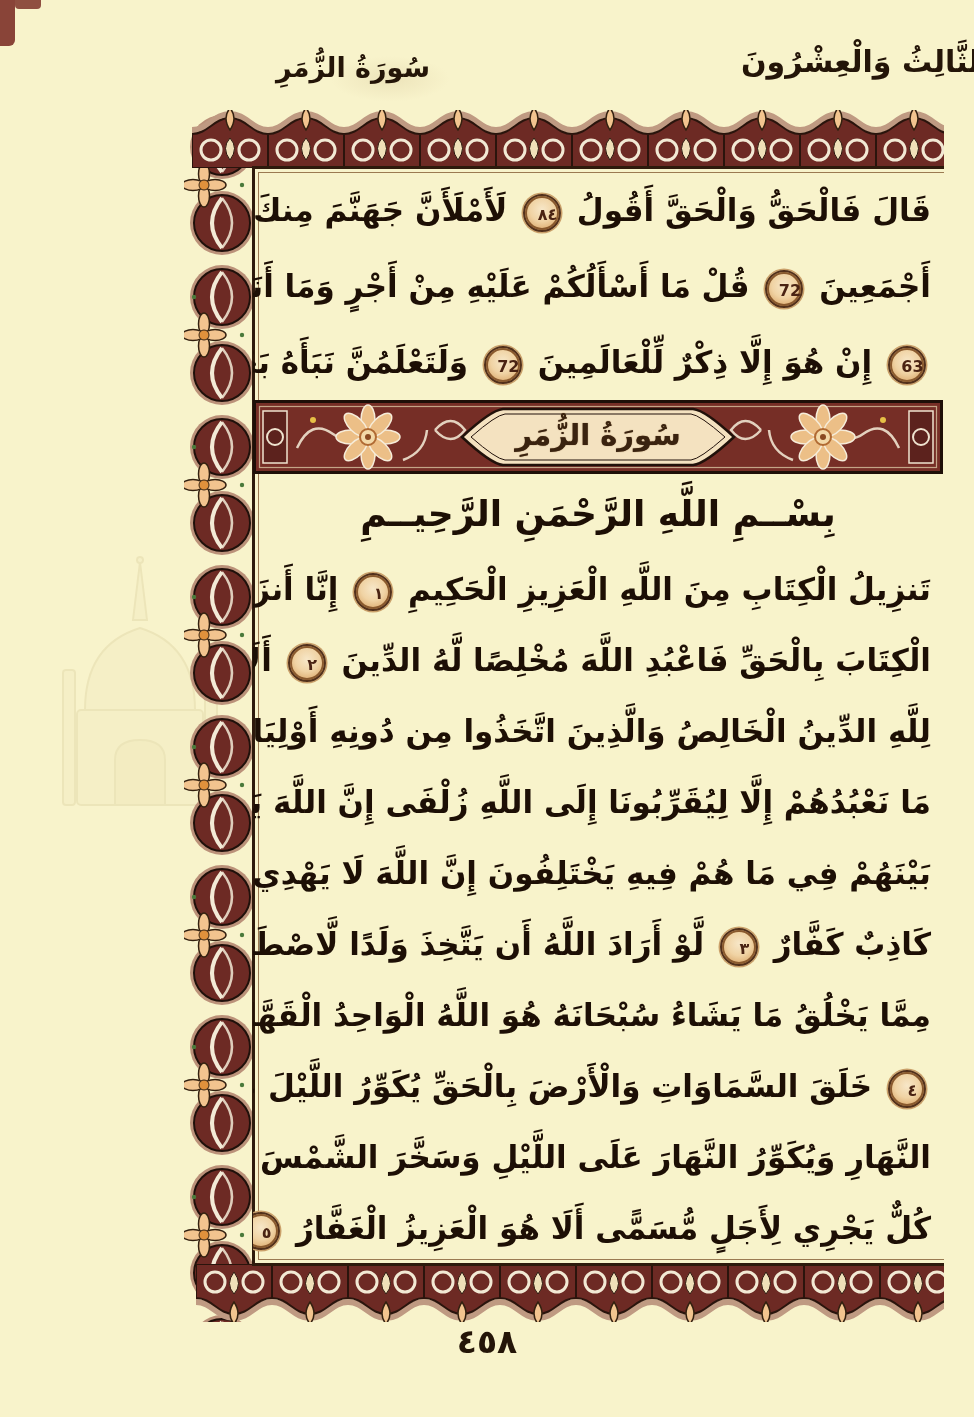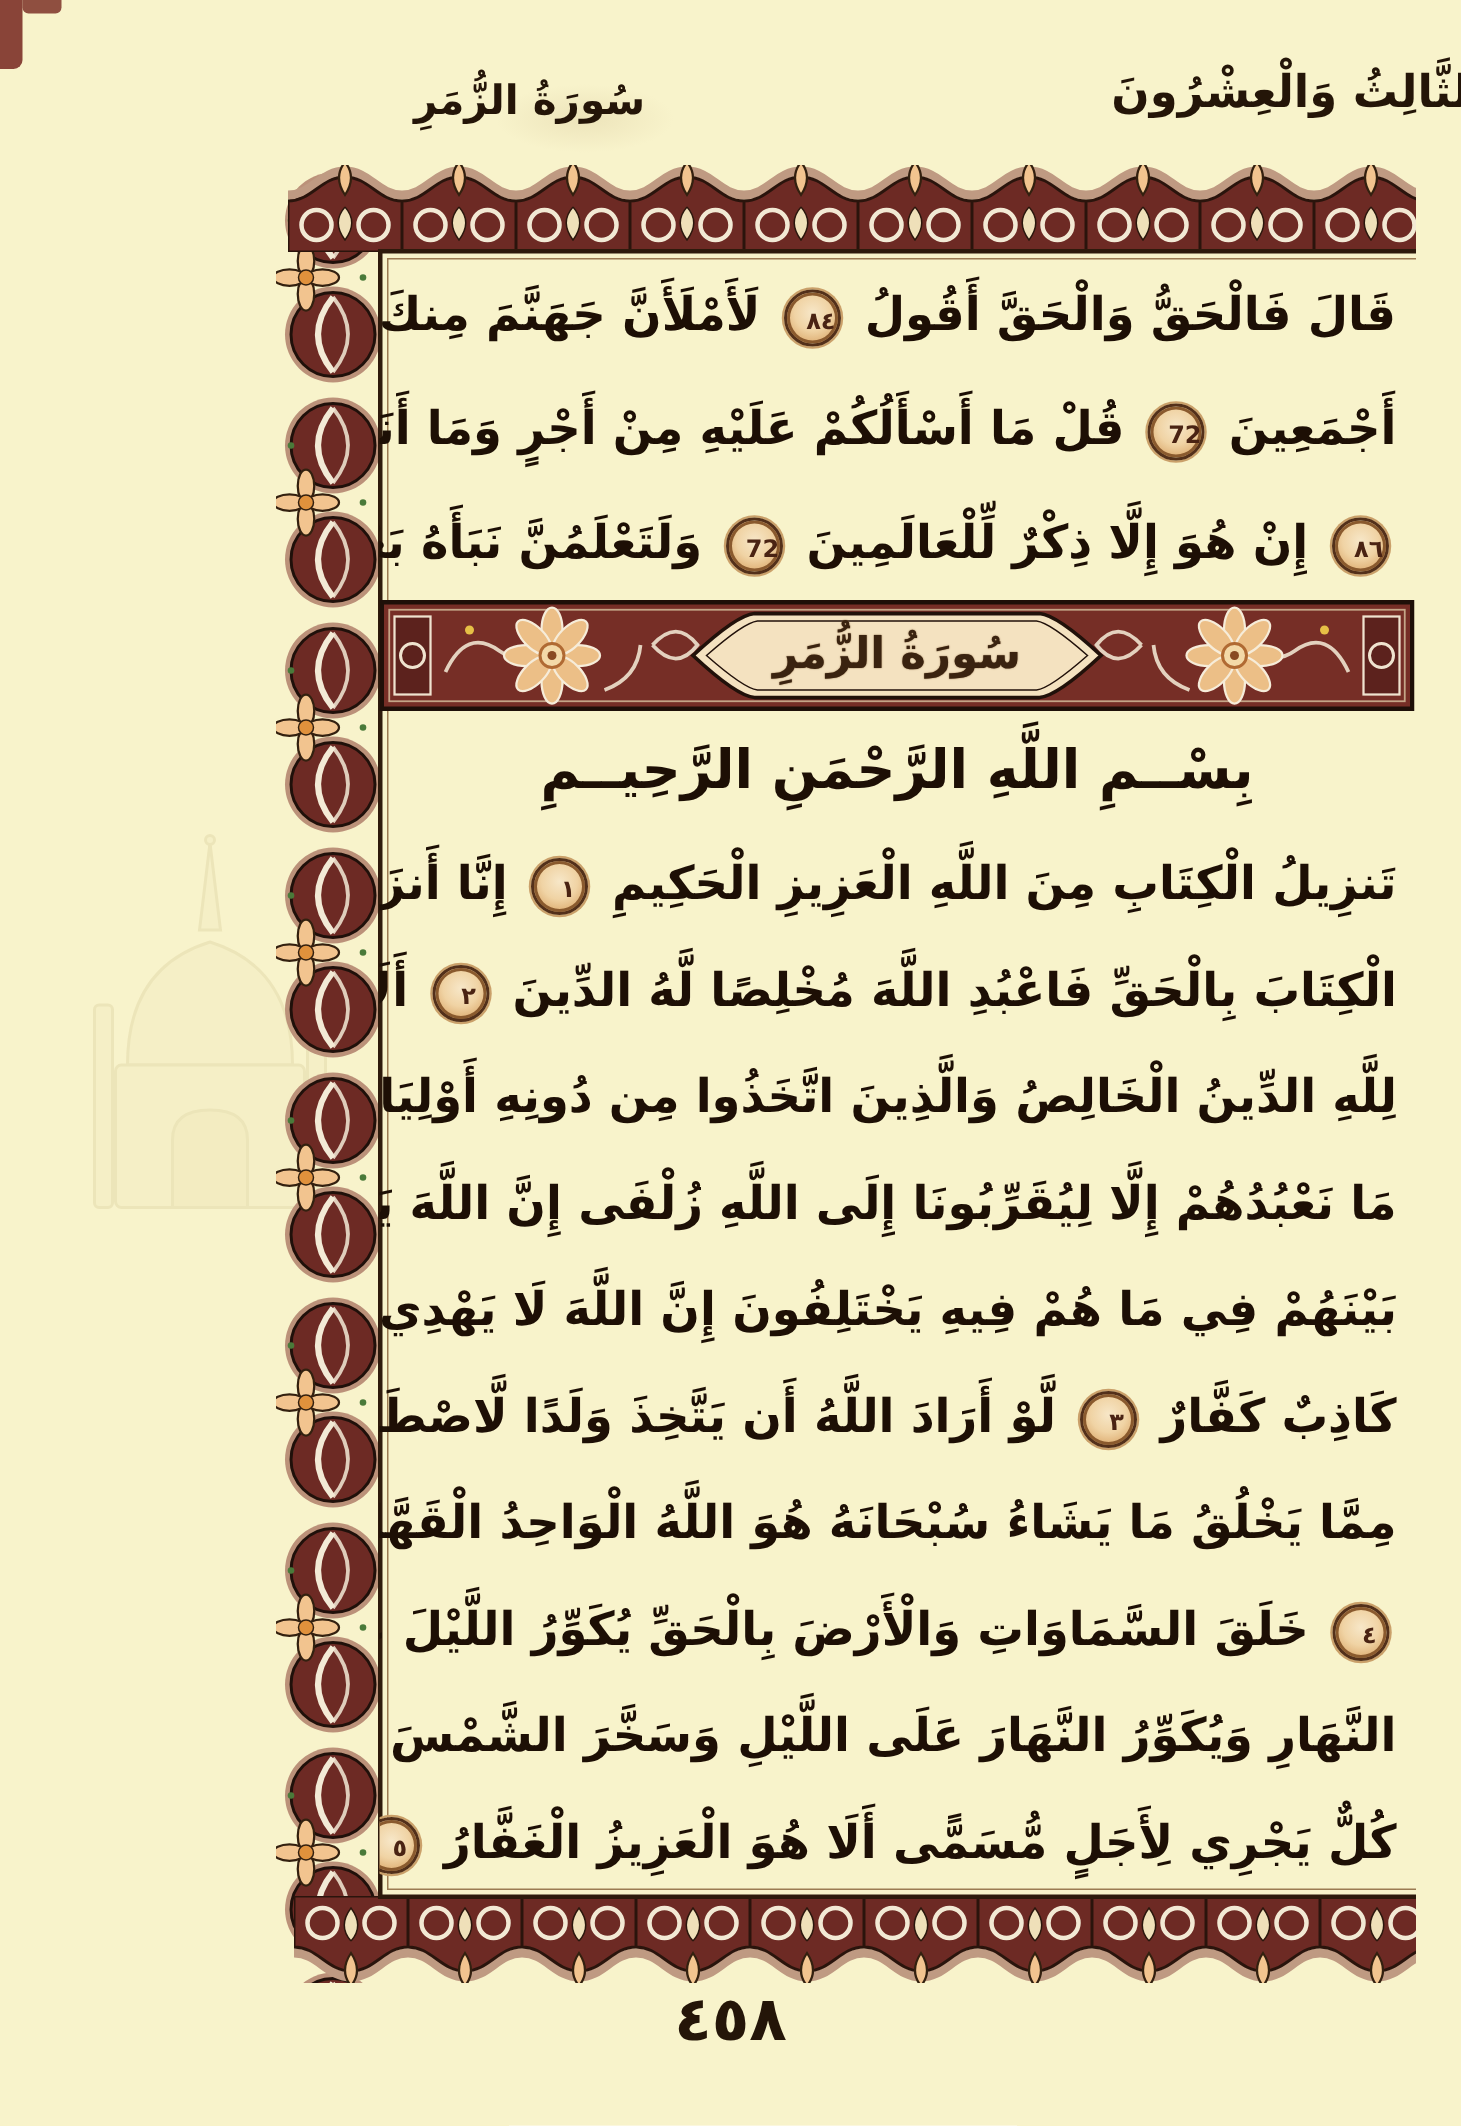--- a/index.html
+++ b/index.html
@@ -84,21 +84,21 @@
   }
   
   .bismillah{
     height:80px;line-height:80px;text-align:center;
     font-size:36px;font-weight:bold;color:#1d0f05;direction:rtl;
     white-space:nowrap;overflow:hidden;
   }
   
   .page-number{
     position:absolute;left:0;top:1322px;width:974px;
-    text-align:center;font-size:41px;font-weight:bold;color:#241508;
+    text-align:center;font-size:33px;font-weight:bold;color:#241508;
   }
 </style>
 </head>
 <body>
 
 <div class="page">
 
   <div class="scan-mark-1"></div>
   <div class="scan-mark-2"></div>
 
@@ -173,21 +173,21 @@
     <rect width="748" height="58" fill="url(#bb)"></rect>
   </svg>
 
   <div class="frame-line"></div>
 
   <div class="text-area">
 
     <div class="lines-before">
         <div class="qline"><span>قَالَ فَالْحَقُّ وَالْحَقَّ أَقُولُ</span> <span class="vm">٨٤</span> <span>لَأَمْلَأَنَّ جَهَنَّمَ مِنكَ وَمِمَّن تَبِعَكَ مِنْهُمْ</span></div>
         <div class="qline"><span>أَجْمَعِينَ</span> <span class="vm">72</span> <span>قُلْ مَا أَسْأَلُكُمْ عَلَيْهِ مِنْ أَجْرٍ وَمَا أَنَا مِنَ الْمُتَكَلِّفِينَ</span></div>
-        <div class="qline center"><span class="vm">٨٦</span> <span>إِنْ هُوَ إِلَّا ذِكْرٌ لِّلْعَالَمِينَ</span> <span class="vm">72</span> <span>وَلَتَعْلَمُنَّ نَبَأَهُ بَعْدَ حِينٍ</span> </div>
+        <div class="qline center"><span class="vm">63</span> <span>إِنْ هُوَ إِلَّا ذِكْرٌ لِّلْعَالَمِينَ</span> <span class="vm">72</span> <span>وَلَتَعْلَمُنَّ نَبَأَهُ بَعْدَ حِينٍ</span> </div>
       </div>
 
     <div class="surah-banner">
       <svg width="690" height="74" viewBox="0 0 690 74">
         <rect x="1.5" y="1.5" width="687" height="71" fill="#762e26" stroke="#1e0f08" stroke-width="3"></rect>
         <rect x="6.5" y="6.5" width="677" height="61" fill="none" stroke="#d8c3a0" stroke-width="1.2" opacity=".8"></rect>
 
         <rect x="10" y="11" width="24" height="52" fill="#5c221d" stroke="#efe3cf" stroke-width="1.5"></rect>
         <circle cx="22" cy="37" r="8" stroke="#efe3cf" stroke-width="2" fill="none"></circle>
         <rect x="656" y="11" width="24" height="52" fill="#5c221d" stroke="#efe3cf" stroke-width="1.5"></rect>

